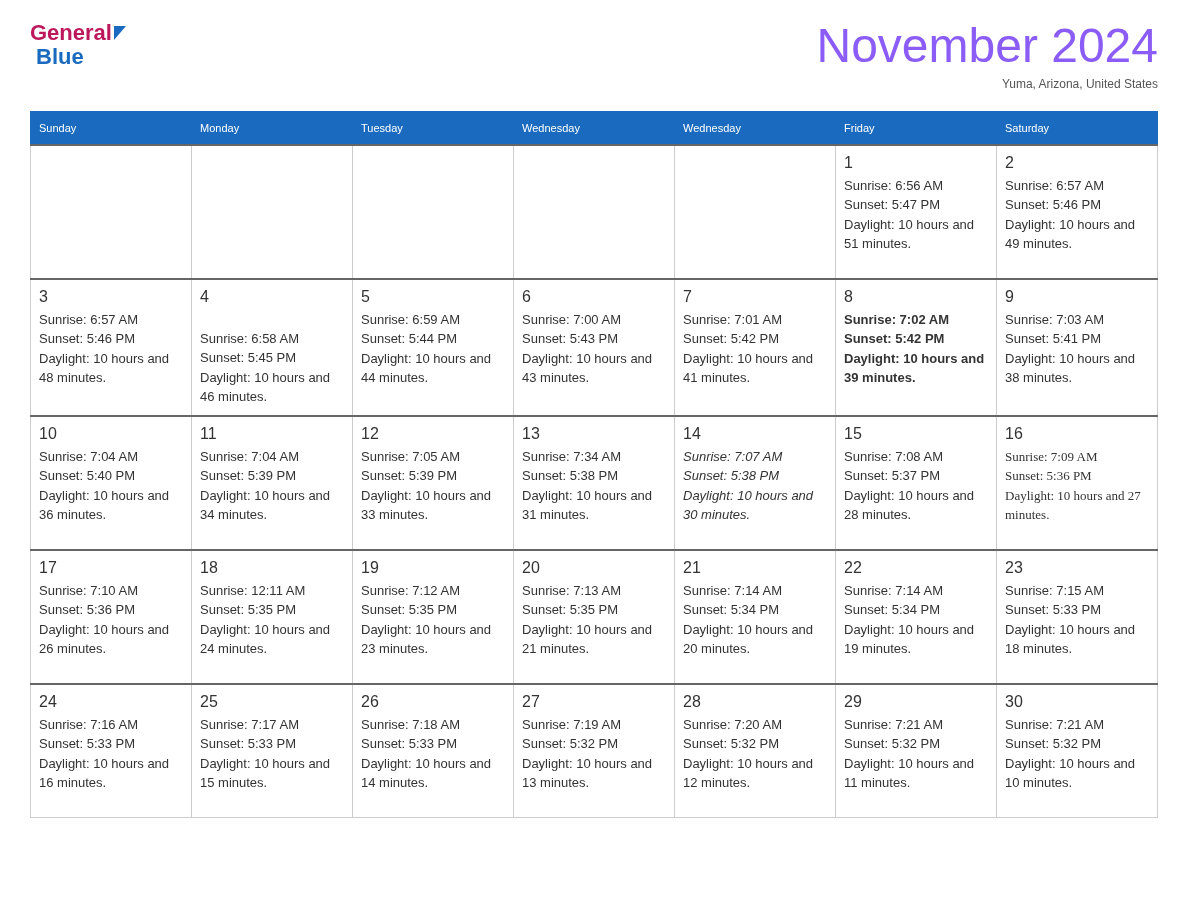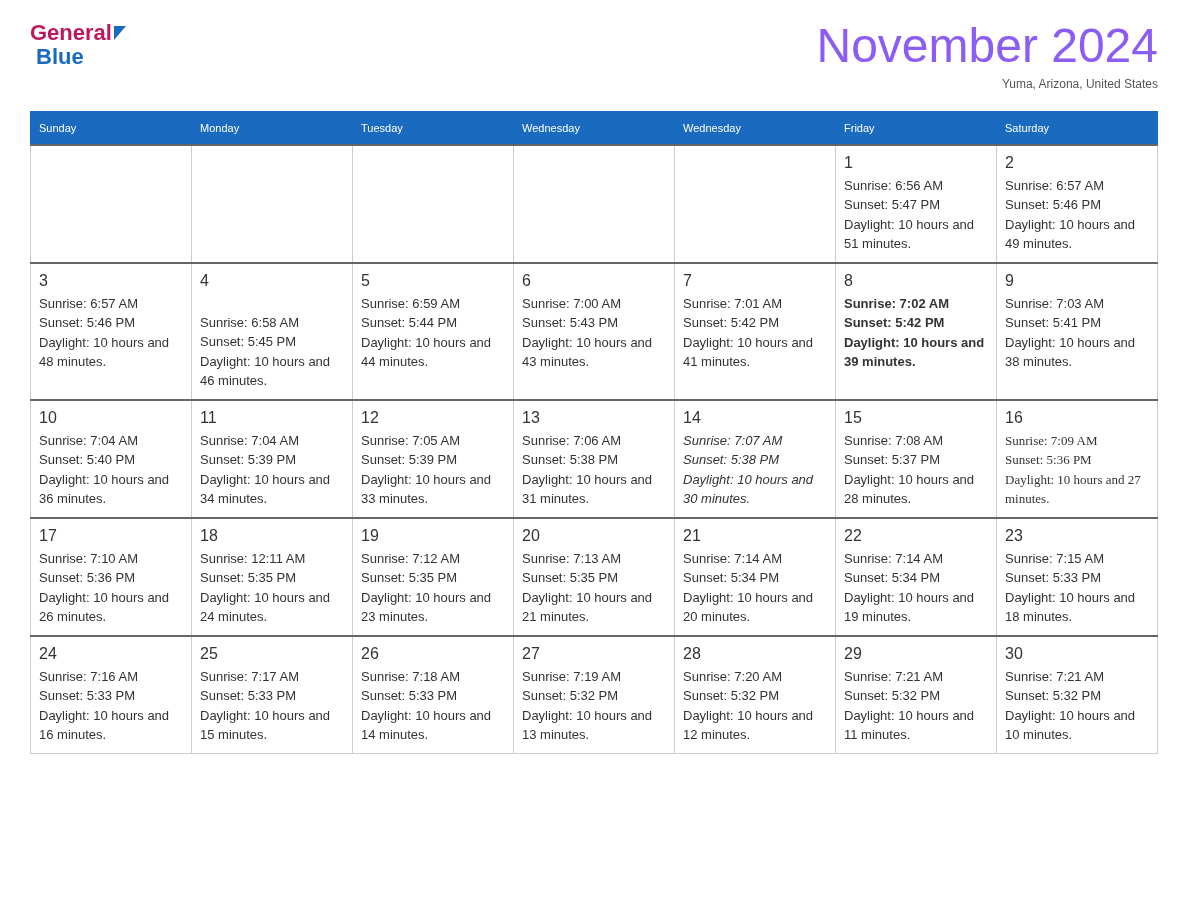--- a/index.html
+++ b/index.html
@@ -46,21 +46,21 @@
       border: 1px solid #1a6bbf;
     }
     .calendar td {
       vertical-align: top;
       padding: 8px;
       border: 1px solid #ccc;
       width: 14.28%;
       font-size: 12.5px;
       color: #333;
       min-height: 100px;
-      height: 118px;
+      height: 134px;
     }
     .calendar tr.week-row td {
       border-top: 2px solid #666;
     }
     .day-number {
       font-size: 16px;
       font-weight: normal;
       color: #333;
       display: block;
       margin-bottom: 4px;
@@ -213,21 +213,21 @@
 Daylight: 10 hours and 34 minutes.</div>
         </td>
         <td>
           <span class="day-number">12</span>
           <div class="day-info" style="white-space: pre-line;">Sunrise: 7:05 AM
 Sunset: 5:39 PM
 Daylight: 10 hours and 33 minutes.</div>
         </td>
         <td>
           <span class="day-number">13</span>
-          <div class="day-info" style="white-space: pre-line;">Sunrise: 7:06 AM
+          <div class="day-info" style="white-space: pre-line;">Sunrise: 7:34 AM
 Sunset: 5:38 PM
 Daylight: 10 hours and 31 minutes.</div>
         </td>
         <td>
           <span class="day-number">14</span>
           <div class="day-info" style="white-space: pre-line; font-style: italic;">Sunrise: 7:07 AM
 Sunset: 5:38 PM
 Daylight: 10 hours and 30 minutes.</div>
         </td>
         <td>

